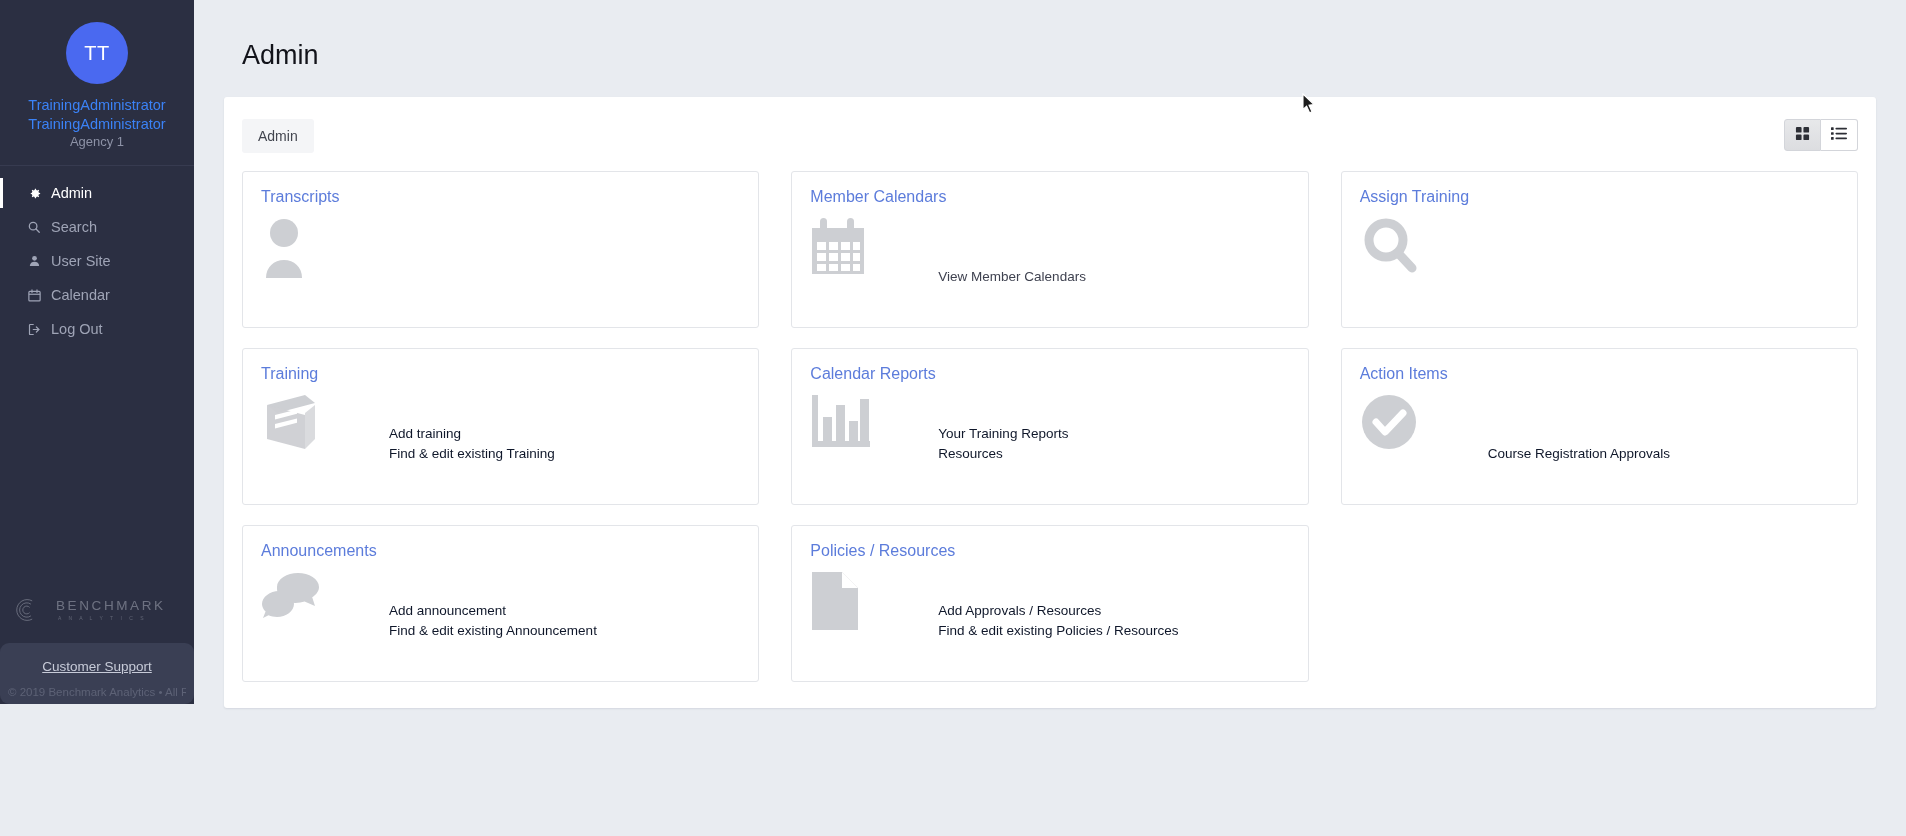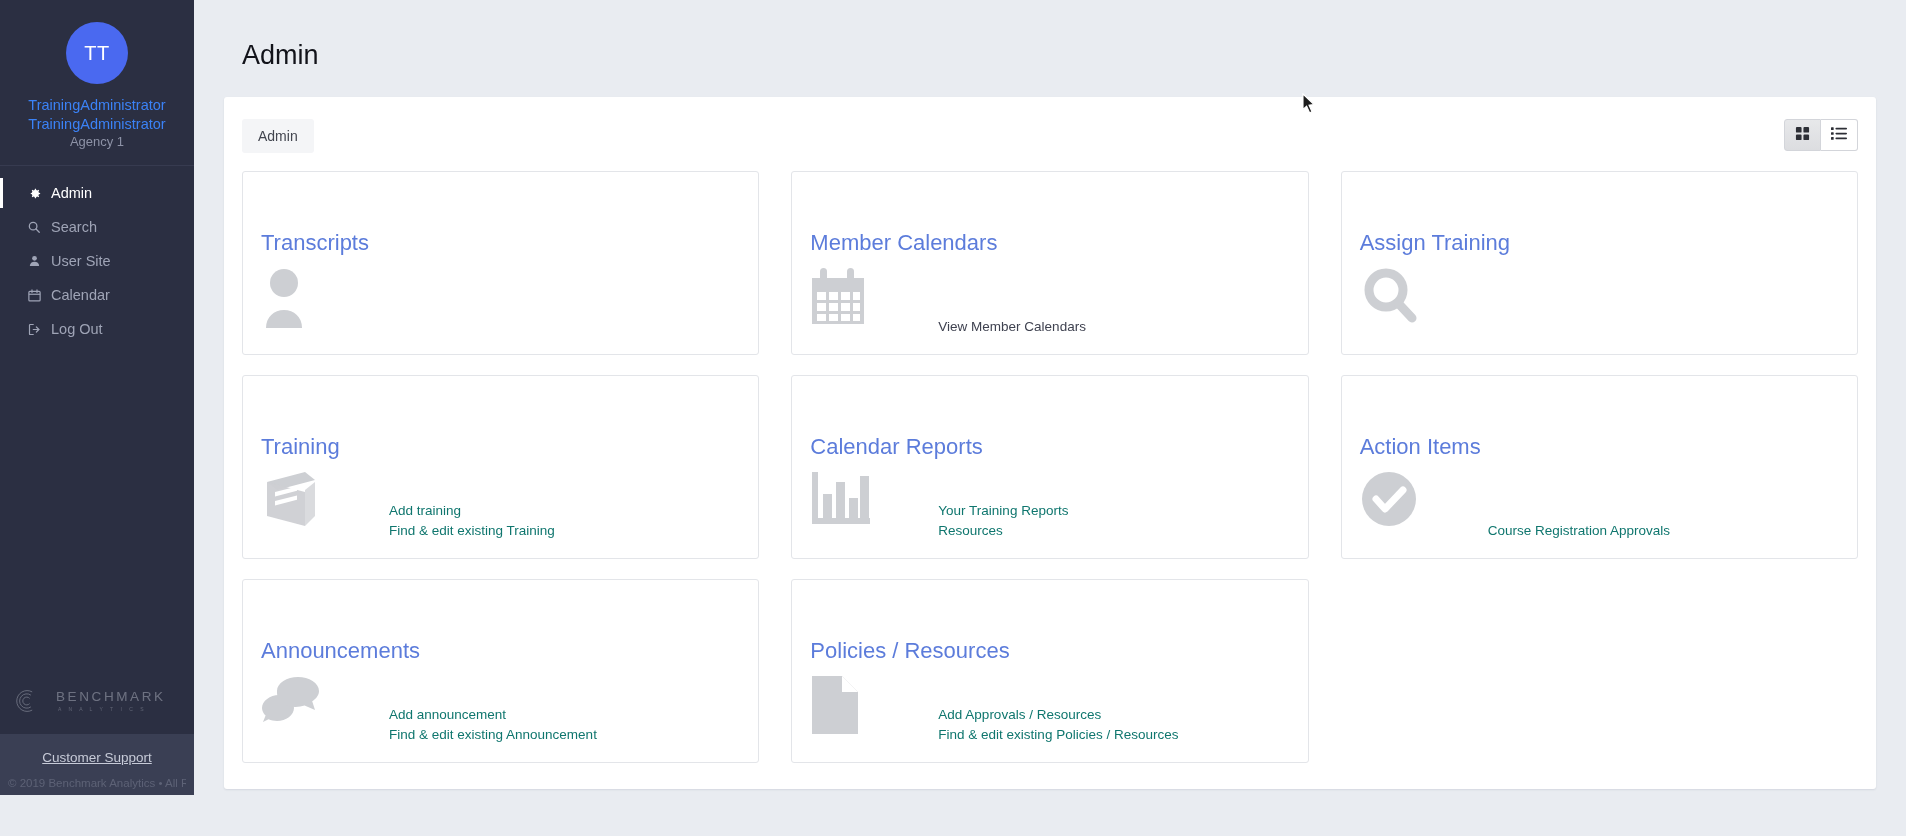--- a/index.html
+++ b/index.html
@@ -6,21 +6,21 @@
   html, body {
     width: 1906px; height: 836px;
     overflow: hidden;
     font-family: "Liberation Sans", sans-serif;
     background: #e9ecf1;
   }
   .app { display: flex; width: 1906px; height: 836px; }
 
   
   .sidebar {
-    width: 194px; height: 795px;
+    width: 194px; height: 704px;
     background: #2b2f42;
     display: flex; flex-direction: column;
     position: relative; flex: 0 0 194px;
   }
   .sb-profile {
     padding: 22px 10px 16px;
     text-align: center;
     border-bottom: 1px solid #373b50;
   }
   .avatar {
@@ -68,20 +68,21 @@
     color: #c9cdd8; font-size: 13.5px; letter-spacing: 2.6px;
   }
   .logo-sub {
     color: #a7abb8; font-size: 5px; letter-spacing: 3px;
     margin-top: 3px; margin-left: 2px;
   }
   .sb-footer {
     background: #3a3f54;
     padding: 14px 8px 6px;
     text-align: center;
+    border-radius: 9px;
   }
   .support-link {
     color: #c7cbd8; font-size: 13.5px;
     text-decoration: underline; cursor: pointer;
   }
   .copyright {
     color: #5d6276; font-size: 11.5px;
     margin-top: 11px; white-space: nowrap;
     overflow: hidden;
   }
@@ -136,34 +137,34 @@
     gap: 20px 32px;
   }
   .card {
     border: 1px solid #e3e5e9;
     border-radius: 3px;
     background: #ffffff;
     padding: 16px 18px 18px;
     min-height: 157px;
   }
   .card-title {
-    color: #5c7cdb; font-size: 22px;
-    margin-bottom: 6px; cursor: pointer; margin-top: 42px;
+    color: #5c7cdb; font-size: 16px;
+    margin-bottom: 6px; cursor: pointer;
   }
   .card-body { display: flex; align-items: flex-end; }
   .card-icon {
     width: 128px; flex: 0 0 128px;
     height: 74px;
     display: flex; align-items: flex-start;
     padding-top: 4px;
   }
   .card-icon svg { display: block; }
   .card-links { padding-top: 10px; display: flex; flex-direction: column; gap: 2px; }
   .card-link {
-    color: #0f766e; font-size: 13.5px; line-height: 18px;
+    color: #0f172a; font-size: 13.5px; line-height: 18px;
     cursor: pointer; text-decoration: none;
   }
   .card-link.plain { color: #3f4250; }
 
   .cursor {
     position: absolute; left: 1108px; top: 93px;
     width: 14px; height: 21px; pointer-events: none;
   }
 </style>
 </head>

